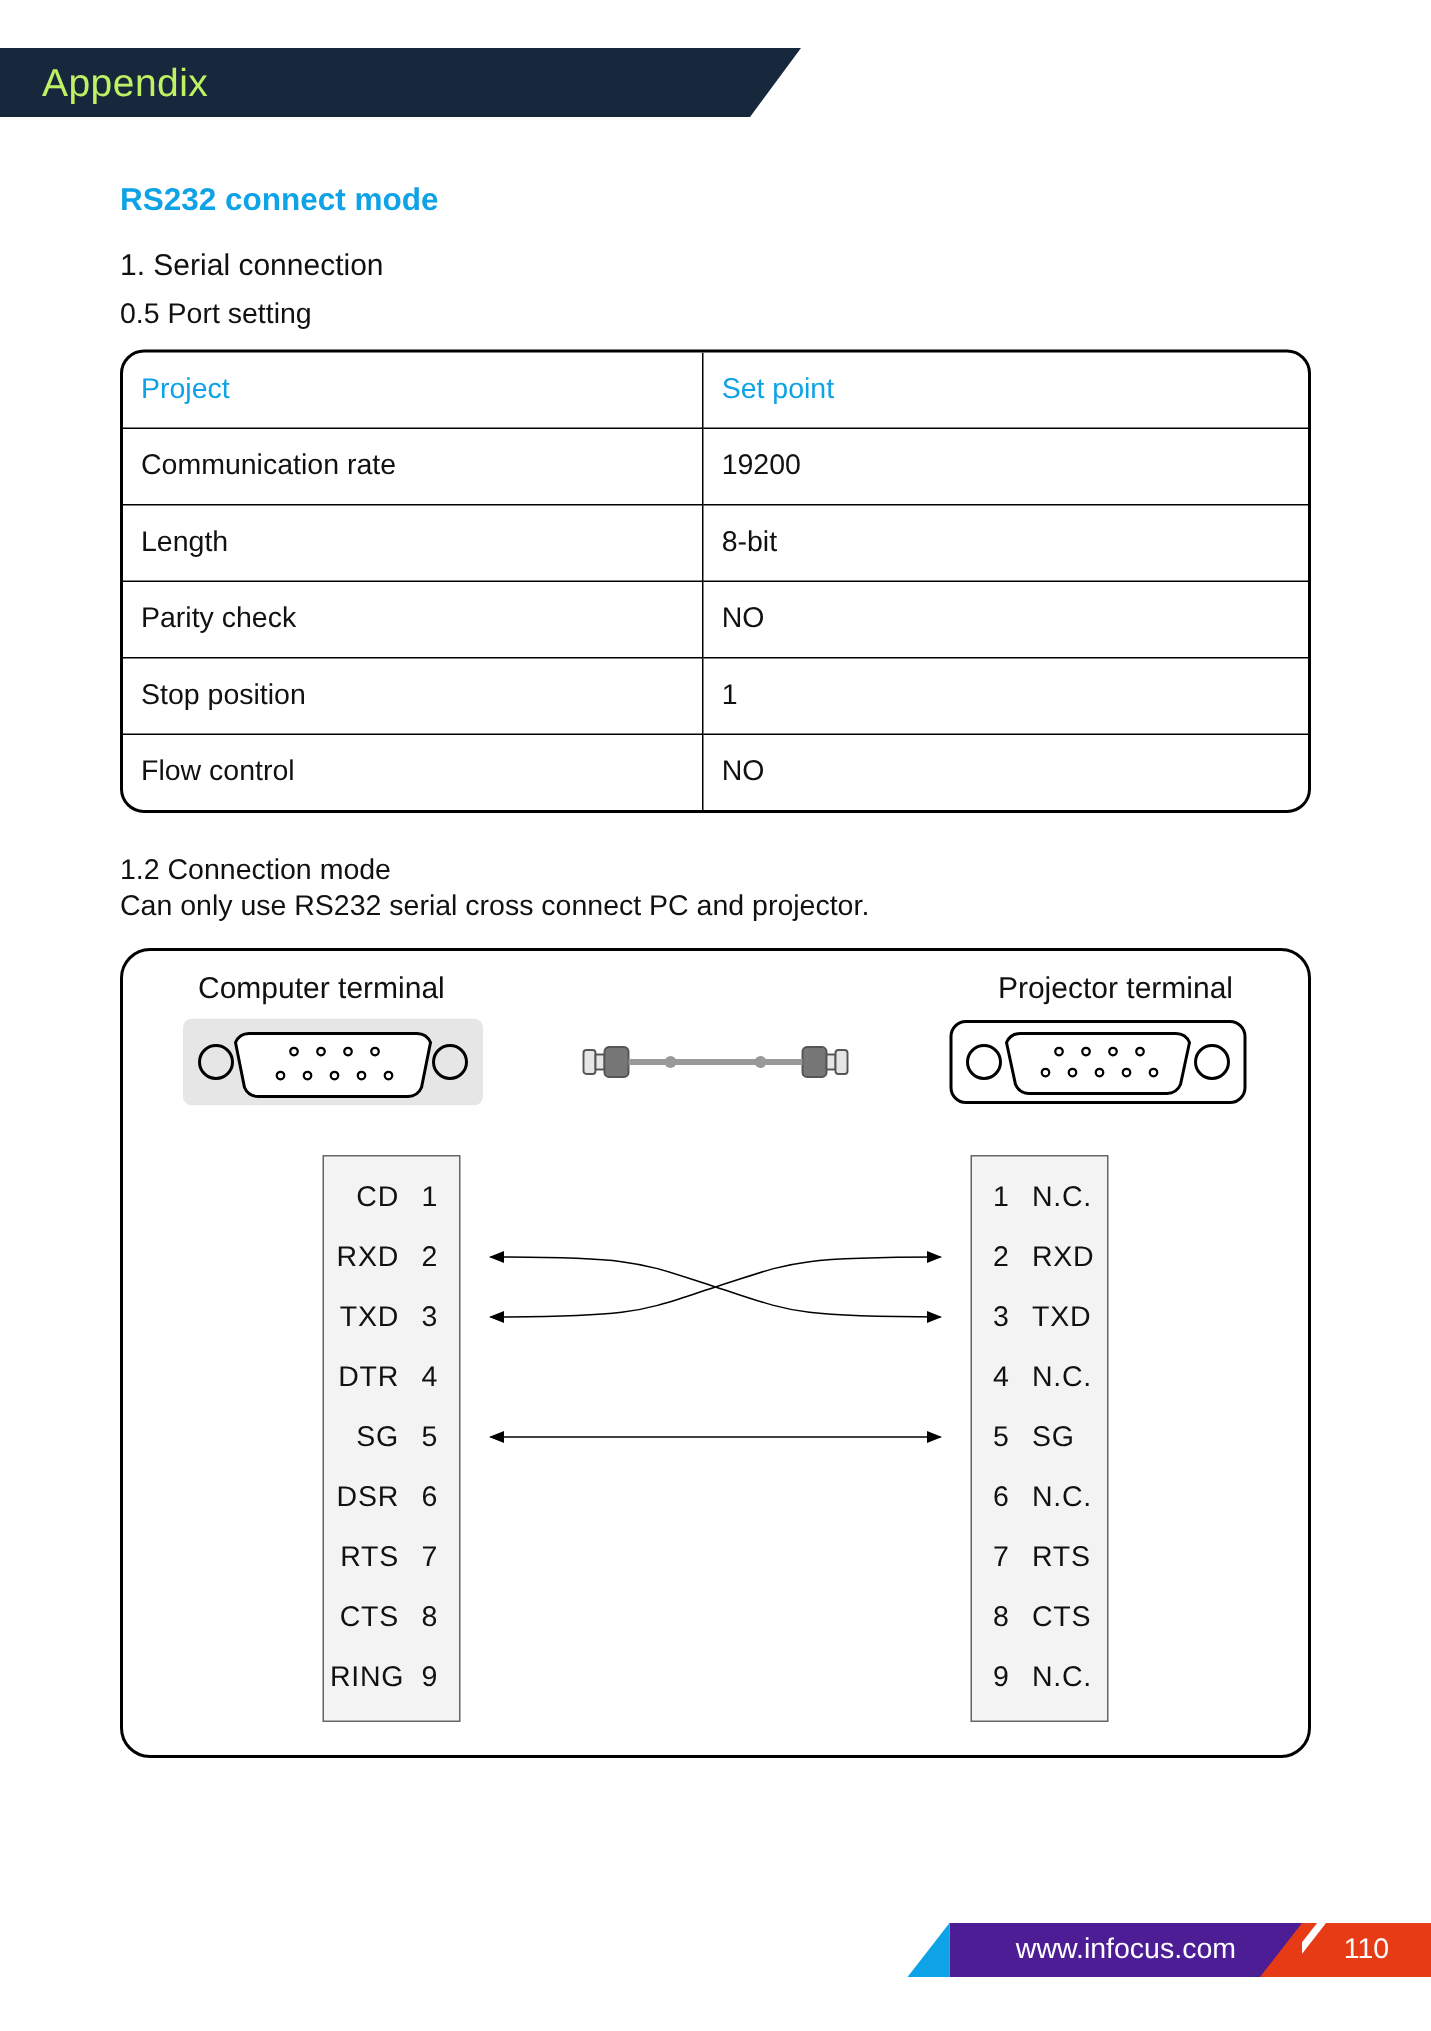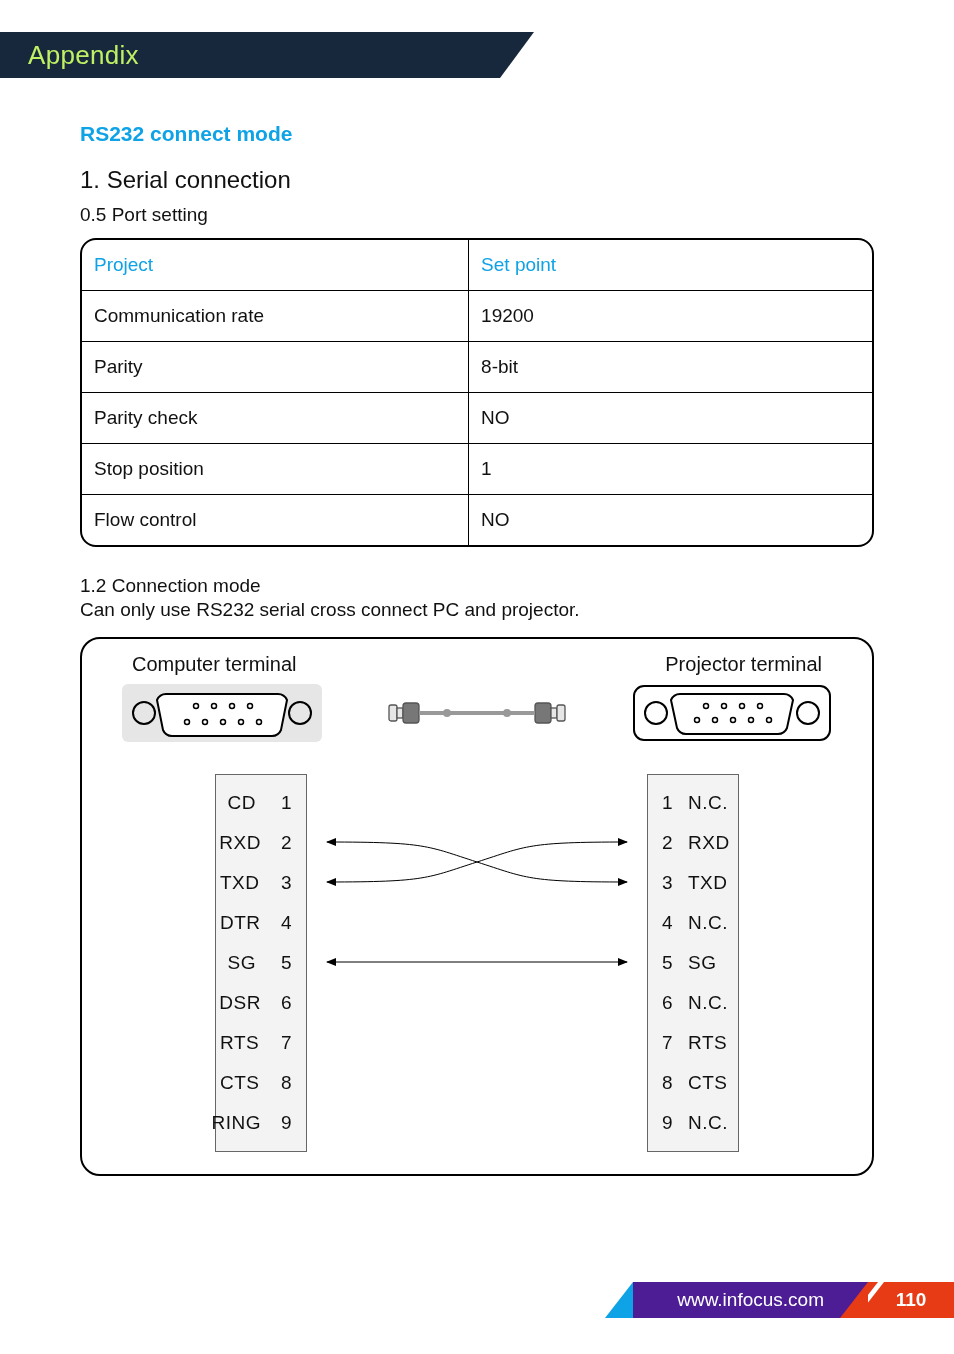--- a/index.html
+++ b/index.html
@@ -5,21 +5,21 @@
   *{box-sizing:border-box;margin:0;padding:0}
   html,body{width:954px;height:1354px;background:#fff;font-family:Arial,Helvetica,sans-serif;color:#111;position:relative}
 
   
   .hdr{position:absolute;left:0;top:32px;height:46px;width:500px;background:#18283c;color:#bef264;font-size:26px;line-height:46px;padding-left:28px;font-weight:400;letter-spacing:.3px}
   .hdr:after{content:"";position:absolute;right:-34px;top:0;border-left:34px solid #18283c;border-top:0;border-bottom:46px solid transparent}
 
   .content{position:absolute;left:80px;right:80px;top:122px}
 
   .h2{color:#0ea2e6;font-size:21px;font-weight:700;margin-bottom:20px}
-  .h3{font-size:24px;margin-bottom:10px}
+  .h3{font-size:20px;margin-bottom:10px}
   .h4{font-size:19px;margin-bottom:12px}
 
   
   table.port{width:100%;border-collapse:separate;border-spacing:0;border:2px solid #000;border-radius:16px;overflow:hidden;font-size:19px}
   table.port th,table.port td{padding:14px 12px;border-right:1px solid #000;border-bottom:1px solid #000;text-align:left;font-weight:400}
   table.port th{color:#0ea2e6;height:34px}
   table.port td{height:32px}
   table.port th:last-child,table.port td:last-child{border-right:none}
   table.port tr:last-child td{border-bottom:none}
 
@@ -29,34 +29,34 @@
   
   .diag{border:2px solid #000;border-radius:20px;padding:14px 30px 22px;margin-top:6px}
   .diag-top{display:flex;justify-content:space-between;font-size:20px;margin-bottom:8px;padding:0 20px}
   .conn-row{display:flex;align-items:center;justify-content:space-between;padding:0 10px;margin-bottom:28px}
 
   
   .pinwrap{display:flex;justify-content:center;gap:340px;position:relative}
   .pinbox{border:1px solid #666;background:#f3f3f3;padding:8px 4px;width:92px}
   .pinbox.right{text-align:left}
   .row{display:flex;align-items:center;height:40px;font-size:19px;letter-spacing:.5px}
-  .pinbox.left .row{justify-content:flex-end;gap:20px;padding-right:10px}
+  .pinbox.left .row{justify-content:flex-end;gap:10px;padding-right:10px}
   .pinbox.left .num{width:16px;text-align:right}
   .pinbox.right .row{justify-content:flex-start;gap:10px;padding-left:10px}
   .pinbox.right .num{width:16px;text-align:left}
 
   
   .arrows{position:absolute;left:50%;top:0;transform:translateX(-50%);width:340px;height:380px;pointer-events:none}
 
   
   .ftr{position:absolute;bottom:36px;right:0;height:36px;display:flex;color:#fff;font-size:19px}
   .ftr .a{background:#4c1d95;padding:0 44px;line-height:36px;position:relative}
   .ftr .a:before{content:"";position:absolute;left:-28px;top:0;border-right:28px solid #0ea2e6;border-top:36px solid transparent}
   .ftr .a:after{content:"";position:absolute;right:-2px;top:0;width:6px;height:36px;background:#fff;transform:skewX(-38deg)}
-  .ftr .b{background:#e63b14;width:86px;text-align:center;line-height:36px;font-weight:700}
+  .ftr .b{background:#e63b14;width:86px;text-align:center;line-height:36px;font-weight:400}
   .ftr .b:before{content:"";position:absolute;right:86px;top:0;border-right:28px solid #e63b14;border-top:36px solid transparent}
 </style>
 </head>
 <body>
 
 <div class="hdr">Appendix</div>
 
 <div class="content">
 
   <div class="h2">RS232 connect mode</div>
@@ -67,21 +67,21 @@
     <tbody>
         <tr>
       <th style="width:49%">Project</th>
       <th>Set point</th>
     </tr>
     <tr>
           <td>Communication rate</td>
           <td>19200</td>
         </tr>
     <tr>
-          <td>Parity</td>
+          <td>Length</td>
           <td>8-bit</td>
         </tr>
     <tr>
           <td>Parity check</td>
           <td>NO</td>
         </tr>
     <tr>
           <td>Stop position</td>
           <td>1</td>
         </tr>

